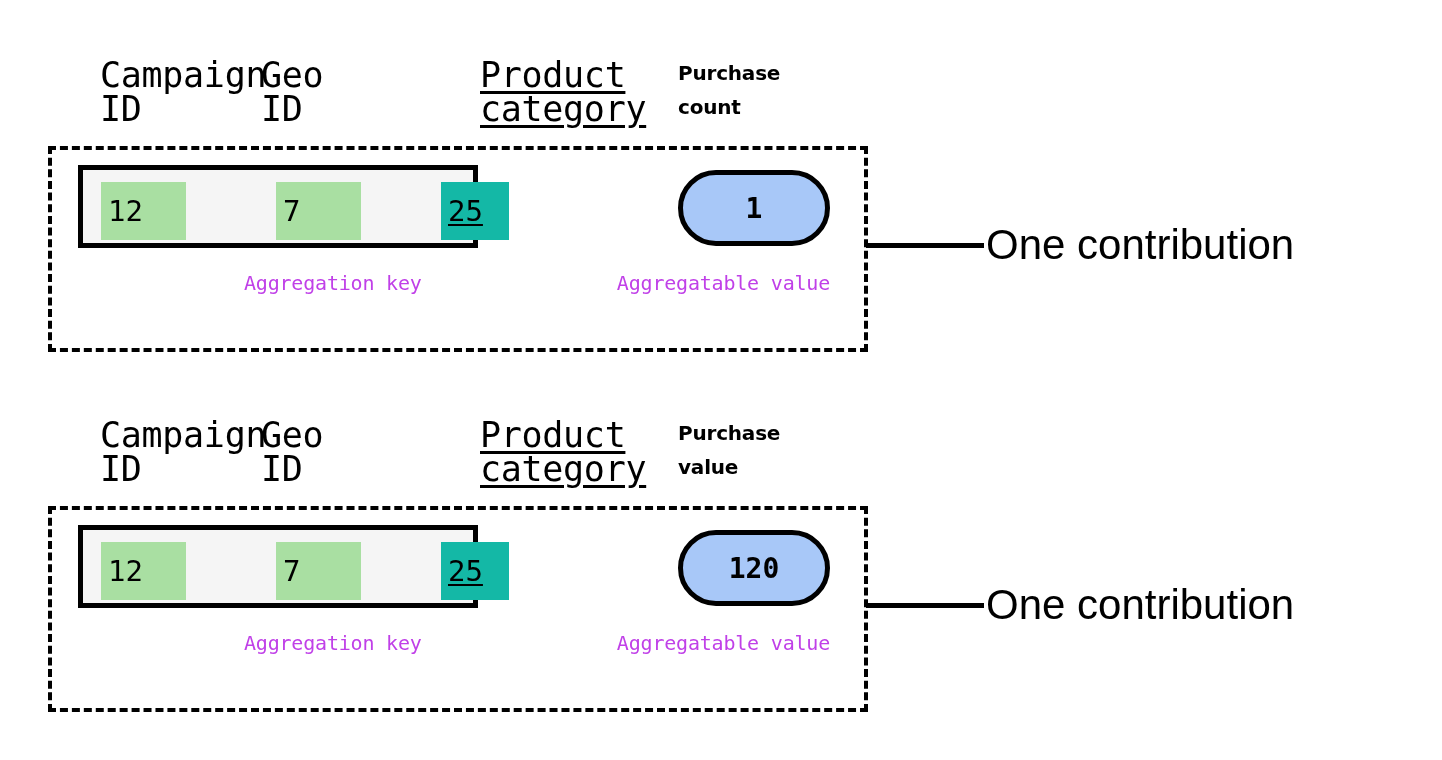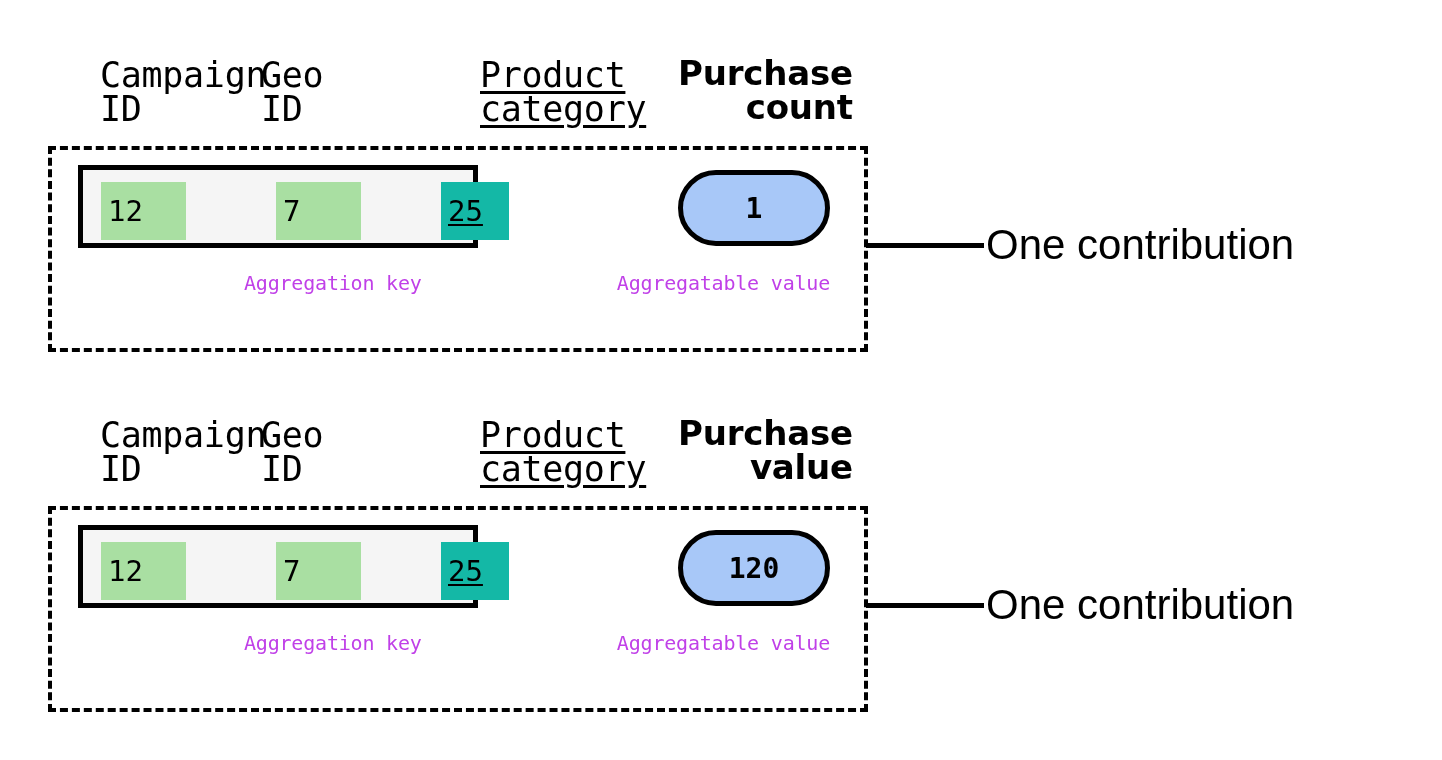--- a/index.html
+++ b/index.html
@@ -42,24 +42,23 @@
     letter-spacing: -0.3px;
   }
   .hdr.h-campaign { left: 0px;   top: 0px; }
   .hdr.h-geo      { left: 161px; top: 0px; }
   .hdr.h-product  { left: 340px; top: 0px; text-decoration: underline; text-underline-offset: 4px; margin-left: 40px; }
   .hdr.h-metric {
     left: 578px;
     top: -2px;
     font-family: "DejaVu Sans", sans-serif;
     font-weight: bold;
-    font-size: 34px;
+    font-size: 20px;
     line-height: 34px;
     letter-spacing: -0.2px;
-    text-align: right;
   }
 
   
   .contribution-box {
     position: absolute;
     left: 48px;
     top: 146px;
     width: 820px;
     height: 206px;
     border: 4px dashed #000000;

